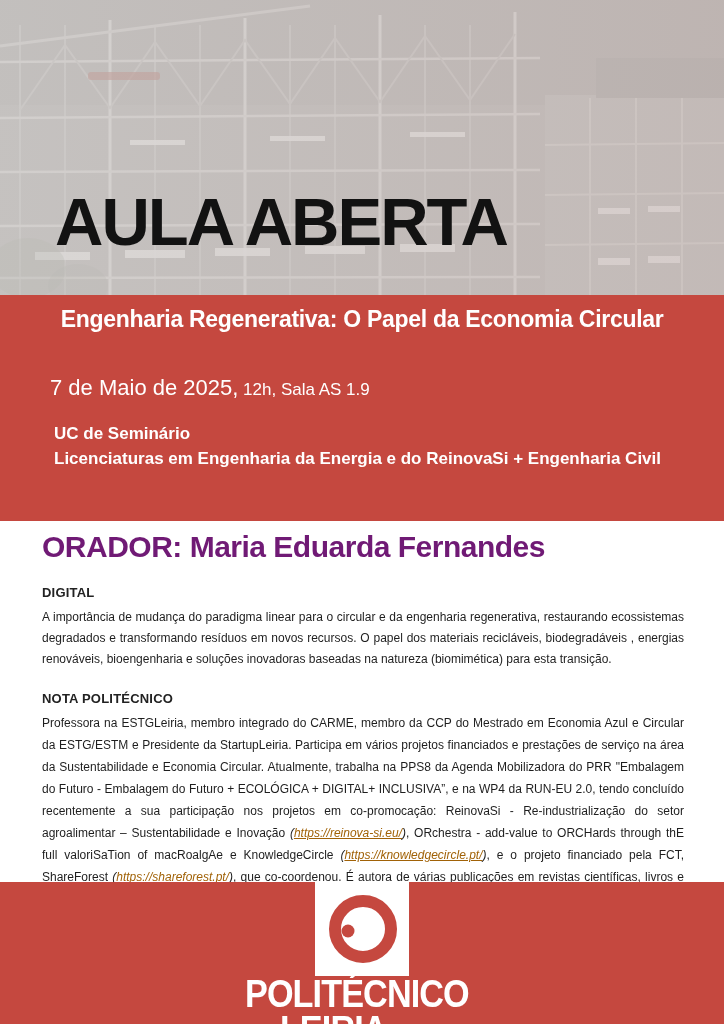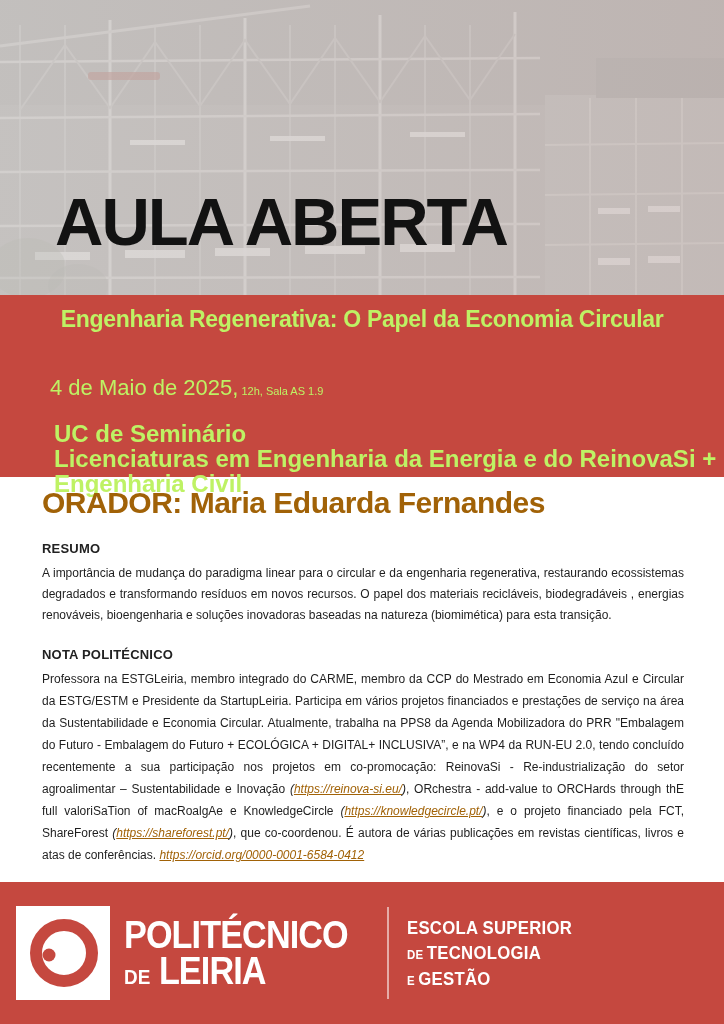--- a/index.html
+++ b/index.html
@@ -13,42 +13,42 @@
   .photo-header { position:relative; width:724px; height:295px; overflow:hidden; background:#0f766e; }
   .photo-header svg { position:absolute; top:0; left:0; }
   .photo-tint { position:absolute; inset:0;
     background:linear-gradient(to right, rgba(207,204,202,.40), rgba(196,176,172,.38)); }
   .aula-title {
     position:absolute; left:55px; top:188px; margin:0;
     font-size:67px; font-weight:bold; letter-spacing:-2px; color:#121212; line-height:1;
   }
 
   
-  .banner { position:relative; width:724px; height:182px; background:#c5483f; color:#bef264; }
+  .banner { position:relative; width:724px; height:226px; background:#c5483f; color:#ffffff; }
   .banner-title {
     position:absolute; top:11px; left:0; right:0; margin:0;
     text-align:center; font-size:23px; font-weight:bold; letter-spacing:-0.3px;
   }
   .banner-date { position:absolute; left:50px; top:80px; font-size:22px; white-space:nowrap; }
-  .banner-date .small { font-size:11px; }
-  .banner-uc { position:absolute; left:54px; top:126px; font-size:24px; font-weight:bold; line-height:25px; }
+  .banner-date .small { font-size:17px; }
+  .banner-uc { position:absolute; left:54px; top:126px; font-size:17px; font-weight:bold; line-height:25px; }
 
   
   .main { position:relative; padding:0 40px 0 42px; }
-  .speaker-heading { margin:9px 0 0 0; font-size:30px; font-weight:bold; letter-spacing:-0.5px; color:#a16207; }
+  .speaker-heading { margin:9px 0 0 0; font-size:30px; font-weight:bold; letter-spacing:-0.5px; color:#701a75; }
   .section-label { margin:21px 0 0 0; font-size:13px; font-weight:bold; color:#222; letter-spacing:0.2px; }
   .body-text { margin:7px 0 0 0; font-size:12px; line-height:21px; text-align:justify; color:#1e1e1e; }
   .bio-body { line-height:22px; margin-top:6px; }
   .bio-body .itext { font-style:italic; }
   .bio-body a.link { color:#a16207; font-style:italic; text-decoration:underline; }
 
   
   .footer {
     position:absolute; left:0; right:0; bottom:0; height:142px; background:#c5483f;
-    display:flex; align-items:center; padding-left:16px; color:#fff;
+    display:flex; align-items:center; color:#fff;flex-direction:column;
   }
   .logo-box { width:94px; height:94px; flex:0 0 94px; }
   .brand { margin-left:14px; transform:scaleX(0.9); transform-origin:left center; line-height:0.95; white-space:nowrap; }
   .brand-line1 { font-size:38px; font-weight:bold; letter-spacing:-1px; }
   .brand-line2 { font-size:38px; font-weight:bold; letter-spacing:-1px; }
   .brand-line2 .small { font-size:21px; letter-spacing:0; }
   .footer-divider { width:2px; height:92px; background:rgba(255,255,255,.55); margin:0 18px 0 14px; flex:0 0 2px; }
   .school { transform:scaleX(0.88); transform-origin:left center; line-height:1.32; white-space:nowrap; }
   .school-line { font-size:19px; font-weight:bold; letter-spacing:0.3px; }
   .school-line .small { font-size:13px; }
@@ -125,32 +125,32 @@
 
       <rect width="724" height="295" fill="#d5d2d0" opacity="0.42"></rect>
     </svg>
     <div class="photo-tint"></div>
     <h1 class="aula-title">AULA ABERTA</h1>
   </div>
 
   <div class="banner">
     <h2 class="banner-title">Engenharia Regenerativa: O Papel da Economia Circular</h2>
     <div class="banner-date">
-      <span>4 de Maio de 2025,</span><span class="small"> 12h, Sala AS 1.9</span>
+      <span>7 de Maio de 2025,</span><span class="small"> 12h, Sala AS 1.9</span>
     </div>
     <div class="banner-uc">
       <div>UC de Seminário</div>
       <div>Licenciaturas em Engenharia da Energia e do ReinovaSi + Engenharia Civil</div>
     </div>
   </div>
 
   <div class="main">
     <h2 class="speaker-heading">ORADOR: Maria Eduarda Fernandes</h2>
 
-    <div class="section-label">RESUMO</div>
+    <div class="section-label">DIGITAL</div>
     <p class="body-text">A importância de mudança do paradigma linear para o circular e da engenharia regenerativa, restaurando ecossistemas degradados e transformando resíduos em novos recursos. O papel dos materiais recicláveis, biodegradáveis , energias renováveis, bioengenharia e soluções inovadoras baseadas na natureza (biomimética) para esta transição.</p>
 
     <div class="section-label">NOTA POLITÉCNICO</div>
     <p class="body-text bio-body"><span class="text">Professora na ESTGLeiria,  membro integrado do CARME, membro da CCP do Mestrado em Economia Azul e Circular da ESTG/ESTM e Presidente da StartupLeiria. Participa em vários projetos financiados e prestações de serviço na área da Sustentabilidade e Economia Circular. Atualmente, trabalha na PPS8 da Agenda Mobilizadora do PRR  "Embalagem do Futuro - Embalagem do Futuro + ECOLÓGICA + DIGITAL+ INCLUSIVA”, e na WP4 da RUN-EU 2.0, tendo concluído recentemente a sua participação nos projetos em co-promocação: ReinovaSi - Re-industrialização do setor agroalimentar – Sustentabilidade e Inovação </span><span class="itext">(</span><a href="#" class="link">https://reinova-si.eu/</a><span class="itext">)</span><span class="text">, ORchestra - add-value to ORCHards through thE full valoriSaTion of macRoalgAe e KnowledgeCircle </span><span class="itext">(</span><a href="#" class="link">https://knowledgecircle.pt/</a><span class="itext">)</span><span class="text">, e o projeto financiado pela FCT, ShareForest </span><span class="itext">(</span><a href="#" class="link">https://shareforest.pt/</a><span class="itext">)</span><span class="text">, que co-coordenou. É autora de várias publicações em revistas científicas, livros e atas de conferências. </span><a href="#" class="link">https://orcid.org/0000-0001-6584-0412</a></p>
   </div>
 
   <div class="footer">
     <svg class="logo-box" viewBox="0 0 94 94" aria-hidden="true">
       <rect width="94" height="94" fill="#ffffff"></rect>
       <circle cx="48" cy="47" r="28" fill="none" stroke="#c5483f" stroke-width="12"></circle>

